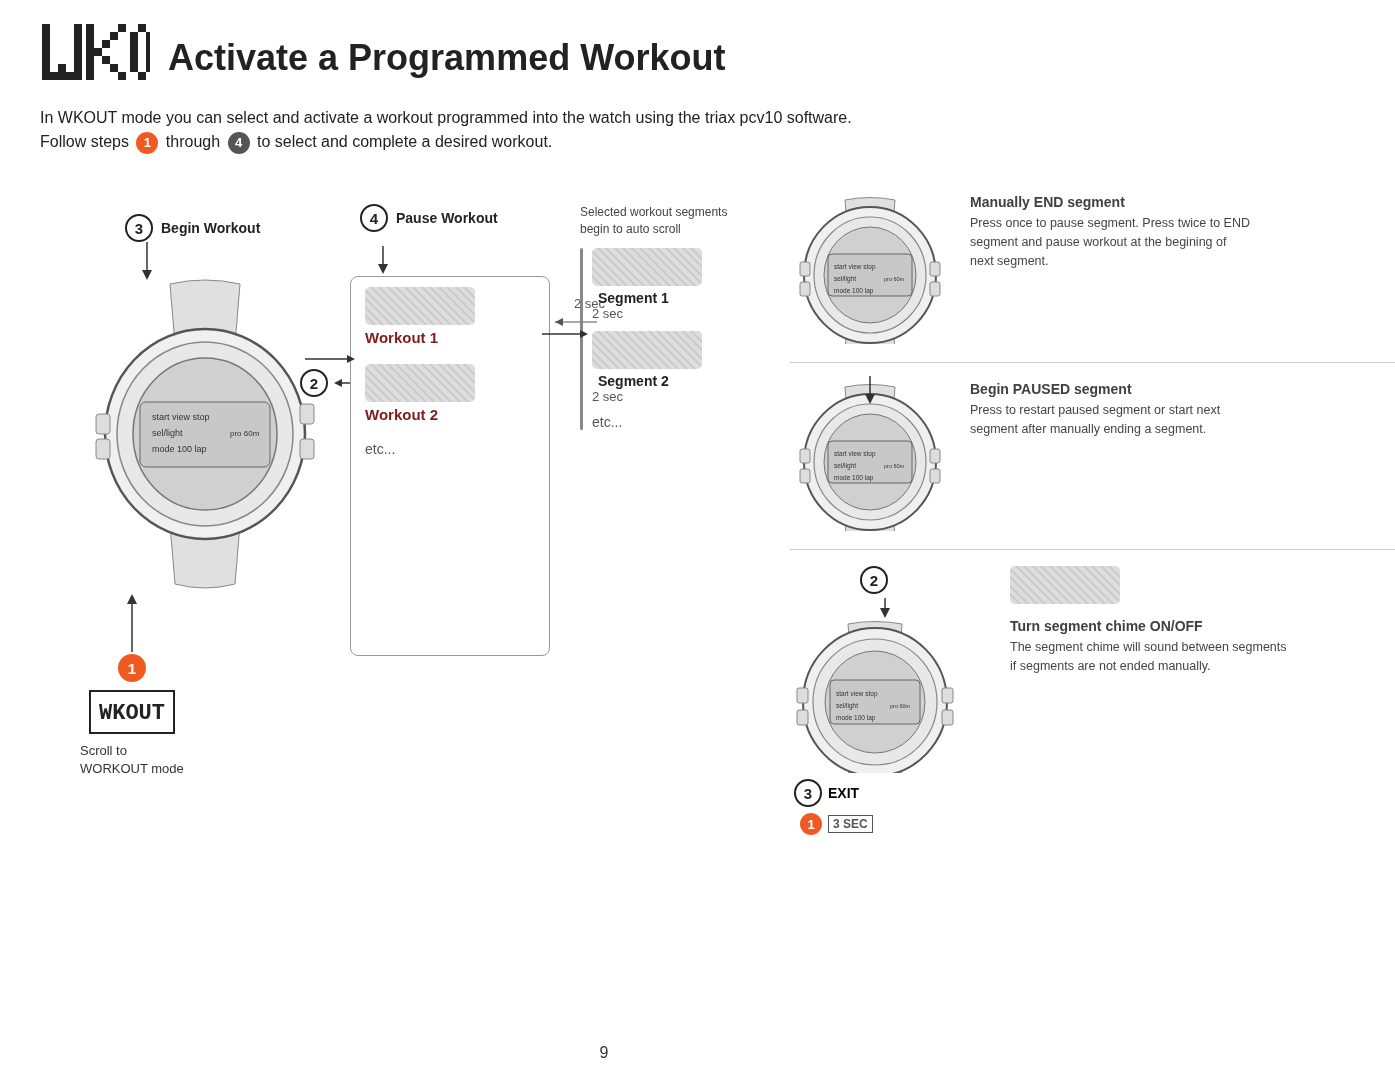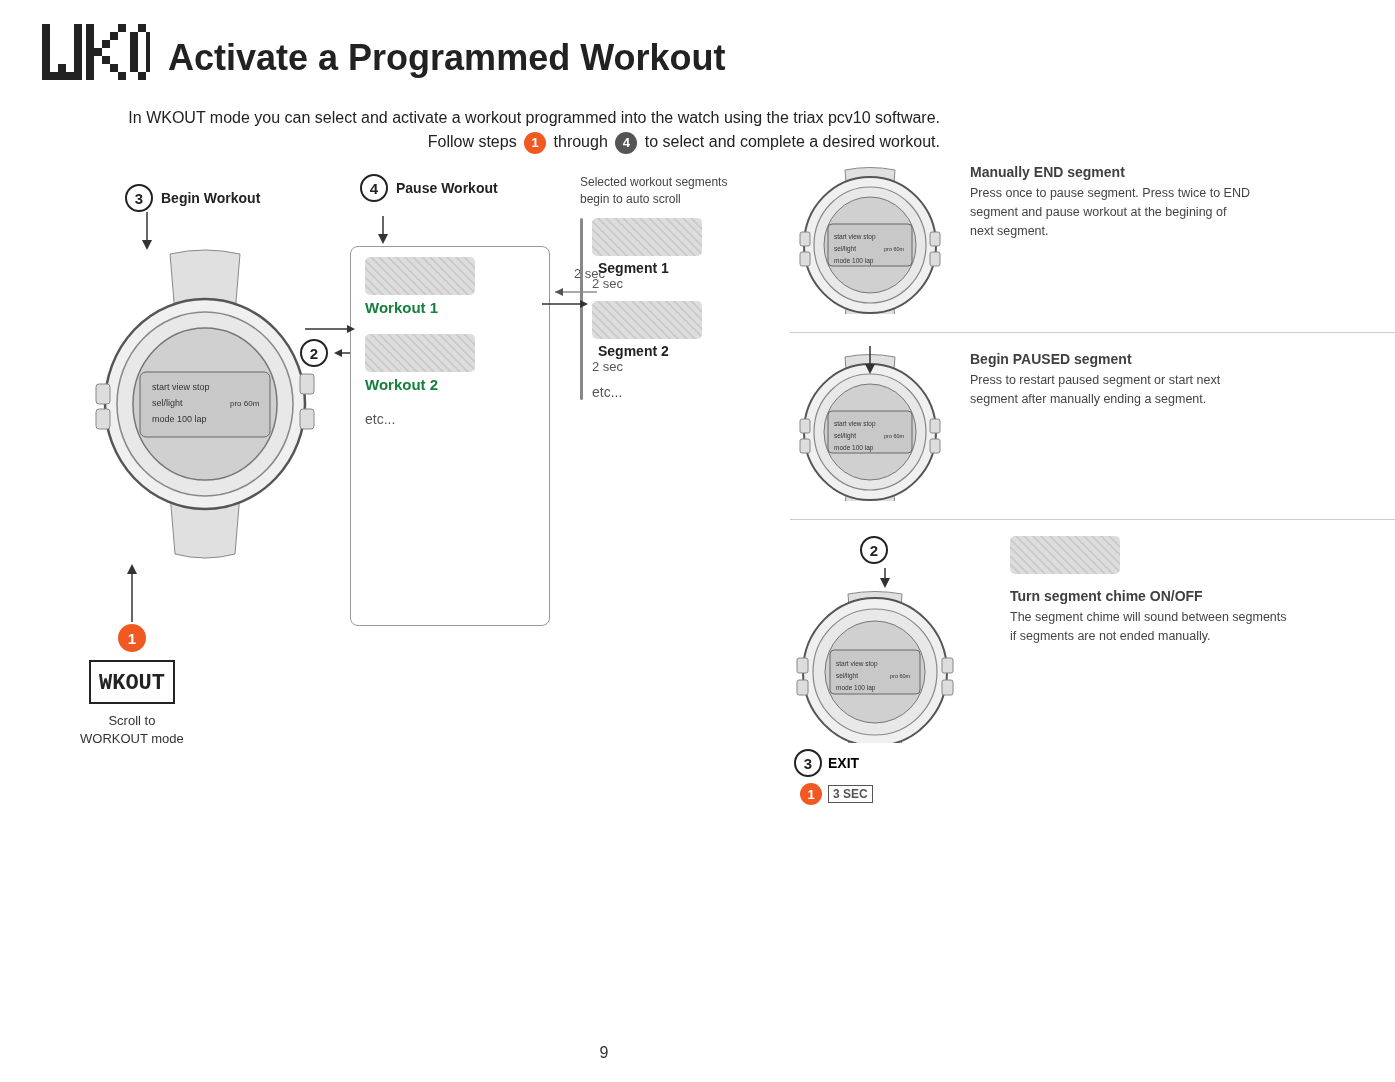--- a/index.html
+++ b/index.html
@@ -31,22 +31,22 @@
       font-size: 36px;
       font-weight: bold;
       color: #222;
       letter-spacing: 0px;
     }
 
     .intro-text {
       font-size: 16px;
       color: #222;
       line-height: 1.5;
+      margin-bottom: 30px;
       max-width: 900px;
-      text-align: right;
     }
 
     .intro-text .step-badge {
       display: inline-flex;
       align-items: center;
       justify-content: center;
       width: 22px;
       height: 22px;
       border-radius: 50%;
       background: #f05a22;
@@ -100,21 +100,21 @@
         #ddd 2px,
         #ddd 6px
       );
       border-radius: 5px;
       margin-bottom: 4px;
     }
 
     .workout-label {
       font-size: 15px;
       font-weight: bold;
-      color: #15803d;
+      color: #7f1d1d;
     }
 
     .etc-label {
       font-size: 14px;
       color: #555;
       margin-top: 6px;
     }
 
     .segment-item {
       margin-bottom: 10px;
@@ -173,21 +173,21 @@
     .page-number {
       position: absolute;
       bottom: 20px;
       left: 50%;
       transform: translateX(-50%);
       font-size: 16px;
       color: #333;
     }
 
     .scroll-to-label {
-      text-align: center;
+      text-align: left;
       font-size: 13px;
       color: #333;
       margin-top: 4px;
       line-height: 1.4;
     }
   </style>
 </head>
 <body>
 
 <div class="page">

